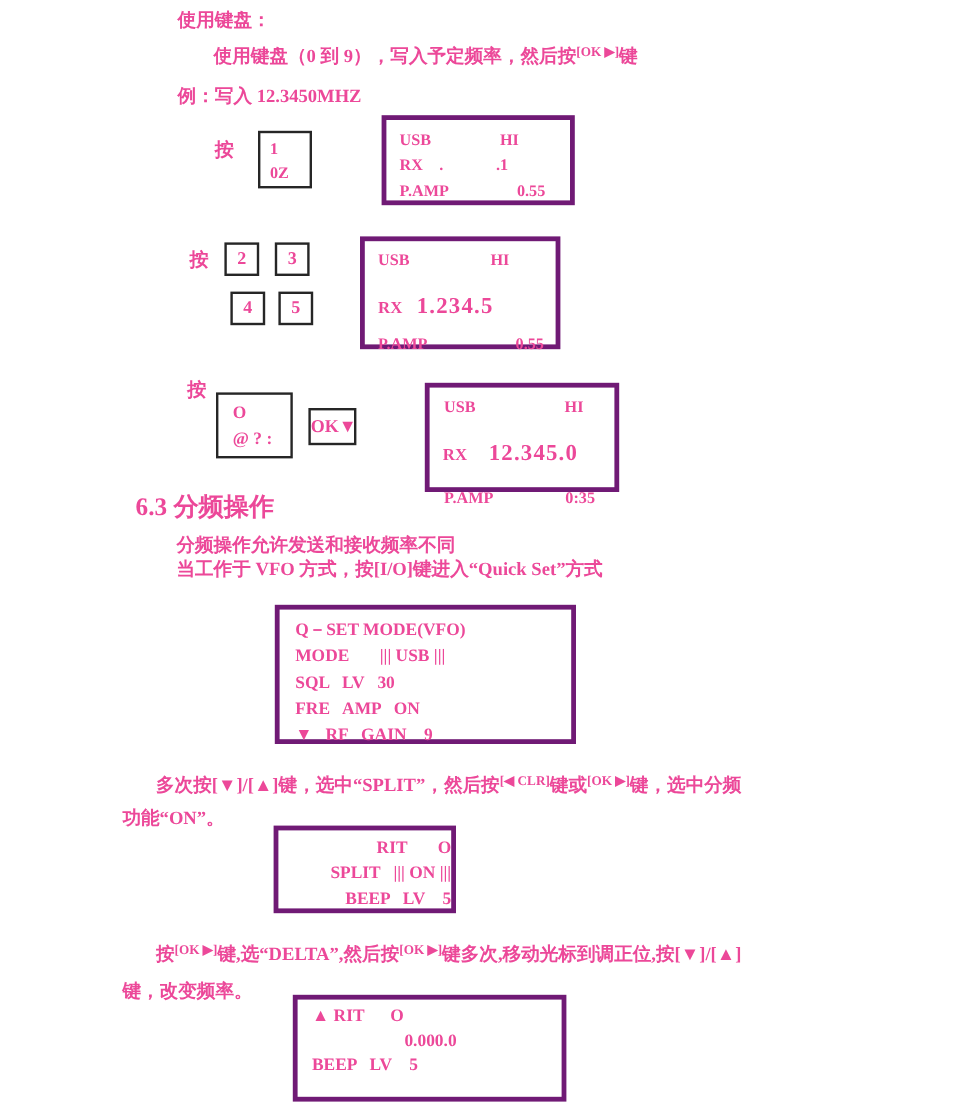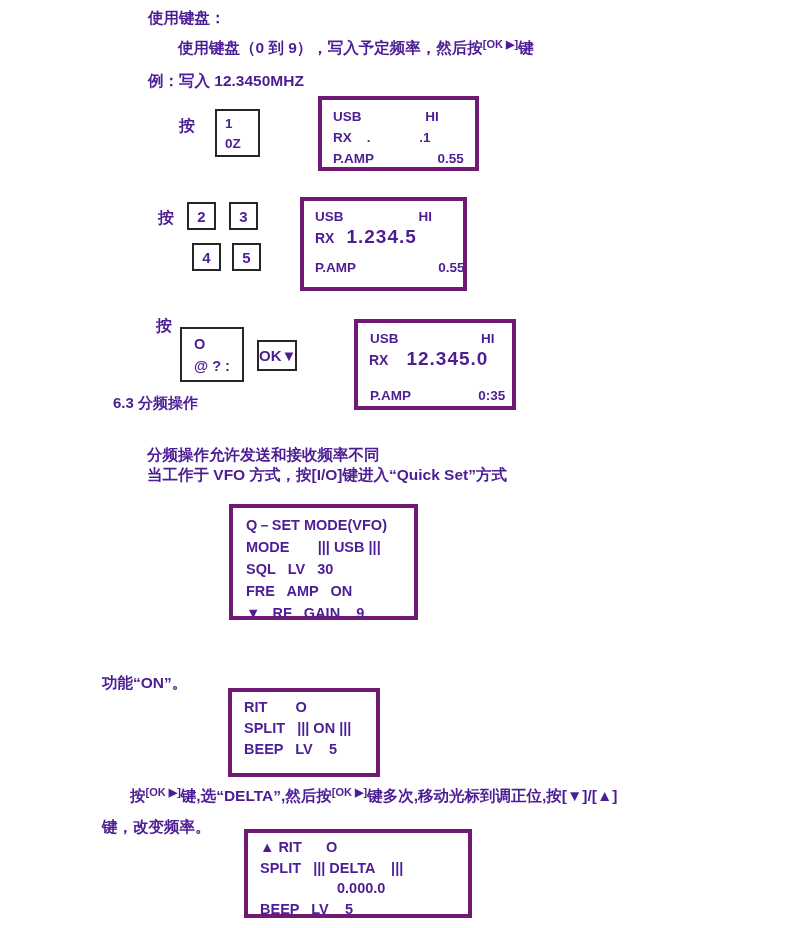--- a/index.html
+++ b/index.html
@@ -1,49 +1,49 @@
 <!DOCTYPE html>
 <html><head>
 <meta charset="utf-8">
 <style>
   html,body{margin:0;padding:0;background:#fff;}
   #page{
     position:relative;width:796px;height:928px;background:#ffffff;
-    font-family:Liberation Sans, sans-serif;
-    font-weight:bold;color:#4c1d95;overflow:hidden;
+    font-family:Liberation Serif, serif;
+    font-weight:bold;color:#ec4899;overflow:hidden;
   }
   .abs{position:absolute;}
   .zh{font-size:15.5px;line-height:20px;white-space:nowrap;}
   .sup{font-size:11px;position:relative;top:-5px;}
   .press{font-size:16px;}
   .box{position:absolute;border:4px solid #701a75;background:#fff;box-sizing:border-box;}
   .scr-line{white-space:pre;}
   
   #screen1{left:318px;top:96px;width:161px;height:75px;padding-top:6px;}
   #screen1 .scr-line{font-size:13.5px;line-height:21px;margin-left:11px;}
   
   #screen2{left:300px;top:197px;width:167px;height:94px;}
   #screen2 .scr-line{font-size:13.5px;margin-left:11px;}
   #screen2 .ln1{margin-top:8px;}
   #screen2 .ln3{margin-top:12px;}
-  .rx-line{display:flex;align-items:baseline;margin-left:11px;margin-top:2px;}
+  .rx-line{display:flex;align-items:baseline;margin-left:11px;margin-top:20px;}
   .rx-line .rx-label{font-size:14px;}
   .rx-line .rx-value{font-size:19px;letter-spacing:1px;}
   #screen2 .rx-value{margin-left:12px;}
   
   #screen3{left:354px;top:319px;width:162px;height:91px;}
   #screen3 .scr-line{font-size:13.5px;margin-left:12px;}
   #screen3 .ln1{margin-top:8px;}
   #screen3 .ln3{margin-top:18px;}
   #screen3 .rx-value{margin-left:18px;}
   
-  #qset{left:229px;top:504px;width:189px;height:116px;padding-top:6px;}
+  #qset{left:229px;top:504px;width:251px;height:116px;padding-top:6px;}
   #qset .scr-line{font-size:14.5px;line-height:22px;margin-left:13px;}
   
-  #rit{left:228px;top:688px;width:152px;height:89px;padding-top:5px;}
+  #rit{left:228px;top:688px;width:152px;height:73px;padding-top:5px;text-align:right;}
   #rit .scr-line{font-size:14.5px;line-height:21px;margin-left:12px;}
   
   #delta{left:244px;top:829px;width:228px;height:89px;padding-top:4px;}
   #delta .scr-line{font-size:14.5px;line-height:20.5px;margin-left:12px;}
   #delta .indent{margin-left:89px;}
   
   .key{position:absolute;border:2px solid #262626;background:#fff;box-sizing:border-box;}
   #key1{left:215px;top:109px;width:45px;height:48px;padding:3px 0 0 8px;}
   #key1 .key-line{font-size:13.5px;line-height:20px;}
   .numkey{width:29px;height:28px;text-align:center;line-height:25px;font-size:15px;}
@@ -54,21 +54,21 @@
   #keyO{left:180px;top:327px;width:64px;height:55px;padding:4px 0 0 12px;}
   #keyO .key-line{font-size:14.5px;line-height:22px;}
   #okbox{left:257px;top:340px;width:40px;height:31px;text-align:center;line-height:28px;font-size:15px;}
   
   #intro-heading{left:148px;top:8px;}
   #intro-line2{left:178px;top:38px;}
   #example-line{left:148px;top:71px;}
   #press1{left:179px;top:116px;}
   #press2{left:158px;top:208px;}
   #press3{left:156px;top:316px;}
-  #sec-heading{left:113px;top:393px;font-size:15px;}
+  #sec-heading{left:113px;top:412px;font-size:21px;}
   #sec-para1{left:147px;top:445px;}
   #sec-para2{left:147px;top:465px;}
   #split-line1{left:130px;top:645px;}
   #split-line2{left:102px;top:673px;}
   #delta-line1{left:130px;top:786px;}
   #delta-line2{left:102px;top:817px;}
 </style>
 </head>
 <body>
 
@@ -123,31 +123,31 @@
   <div class="abs zh" id="sec-para1">分频操作允许发送和接收频率不同</div>
 
   <div class="box" id="qset">
     <div class="scr-line">Q－SET MODE(VFO)</div>
     <div class="scr-line">MODE       ||| USB |||</div>
     <div class="scr-line">SQL   LV   30</div>
     <div class="scr-line">FRE   AMP   ON</div>
     <div class="scr-line">▼   RF   GAIN    9</div>
   </div>
 
+  <div class="abs zh" id="split-line1"><span>多次按[▼]/[▲]键，选中“SPLIT”，然后按</span><span class="sup">[◀ CLR]</span><span>键或</span><span class="sup">[OK ▶]</span><span>键，选中分频</span></div>
   <div class="abs zh" id="split-line2">功能“ON”。</div>
 
   <div class="box" id="rit">
     <div class="scr-line">RIT       O</div>
     <div class="scr-line">SPLIT   ||| ON |||</div>
     <div class="scr-line">BEEP   LV    5</div>
   </div>
 
   <div class="abs zh" id="delta-line1"><span>按</span><span class="sup">[OK ▶]</span><span>键,选“DELTA”,然后按</span><span class="sup">[OK ▶]</span><span>键多次,移动光标到调正位,按[▼]/[▲]</span></div>
   <div class="abs zh" id="delta-line2">键，改变频率。</div>
 
   <div class="box" id="delta">
     <div class="scr-line">▲ RIT      O</div>
-    <div class="scr-line">SPLIT   ||| DELTA    |||</div>
     <div class="scr-line indent">0.000.0</div>
     <div class="scr-line">BEEP   LV    5</div>
   </div>
 
 </div>
 
 </body></html>

